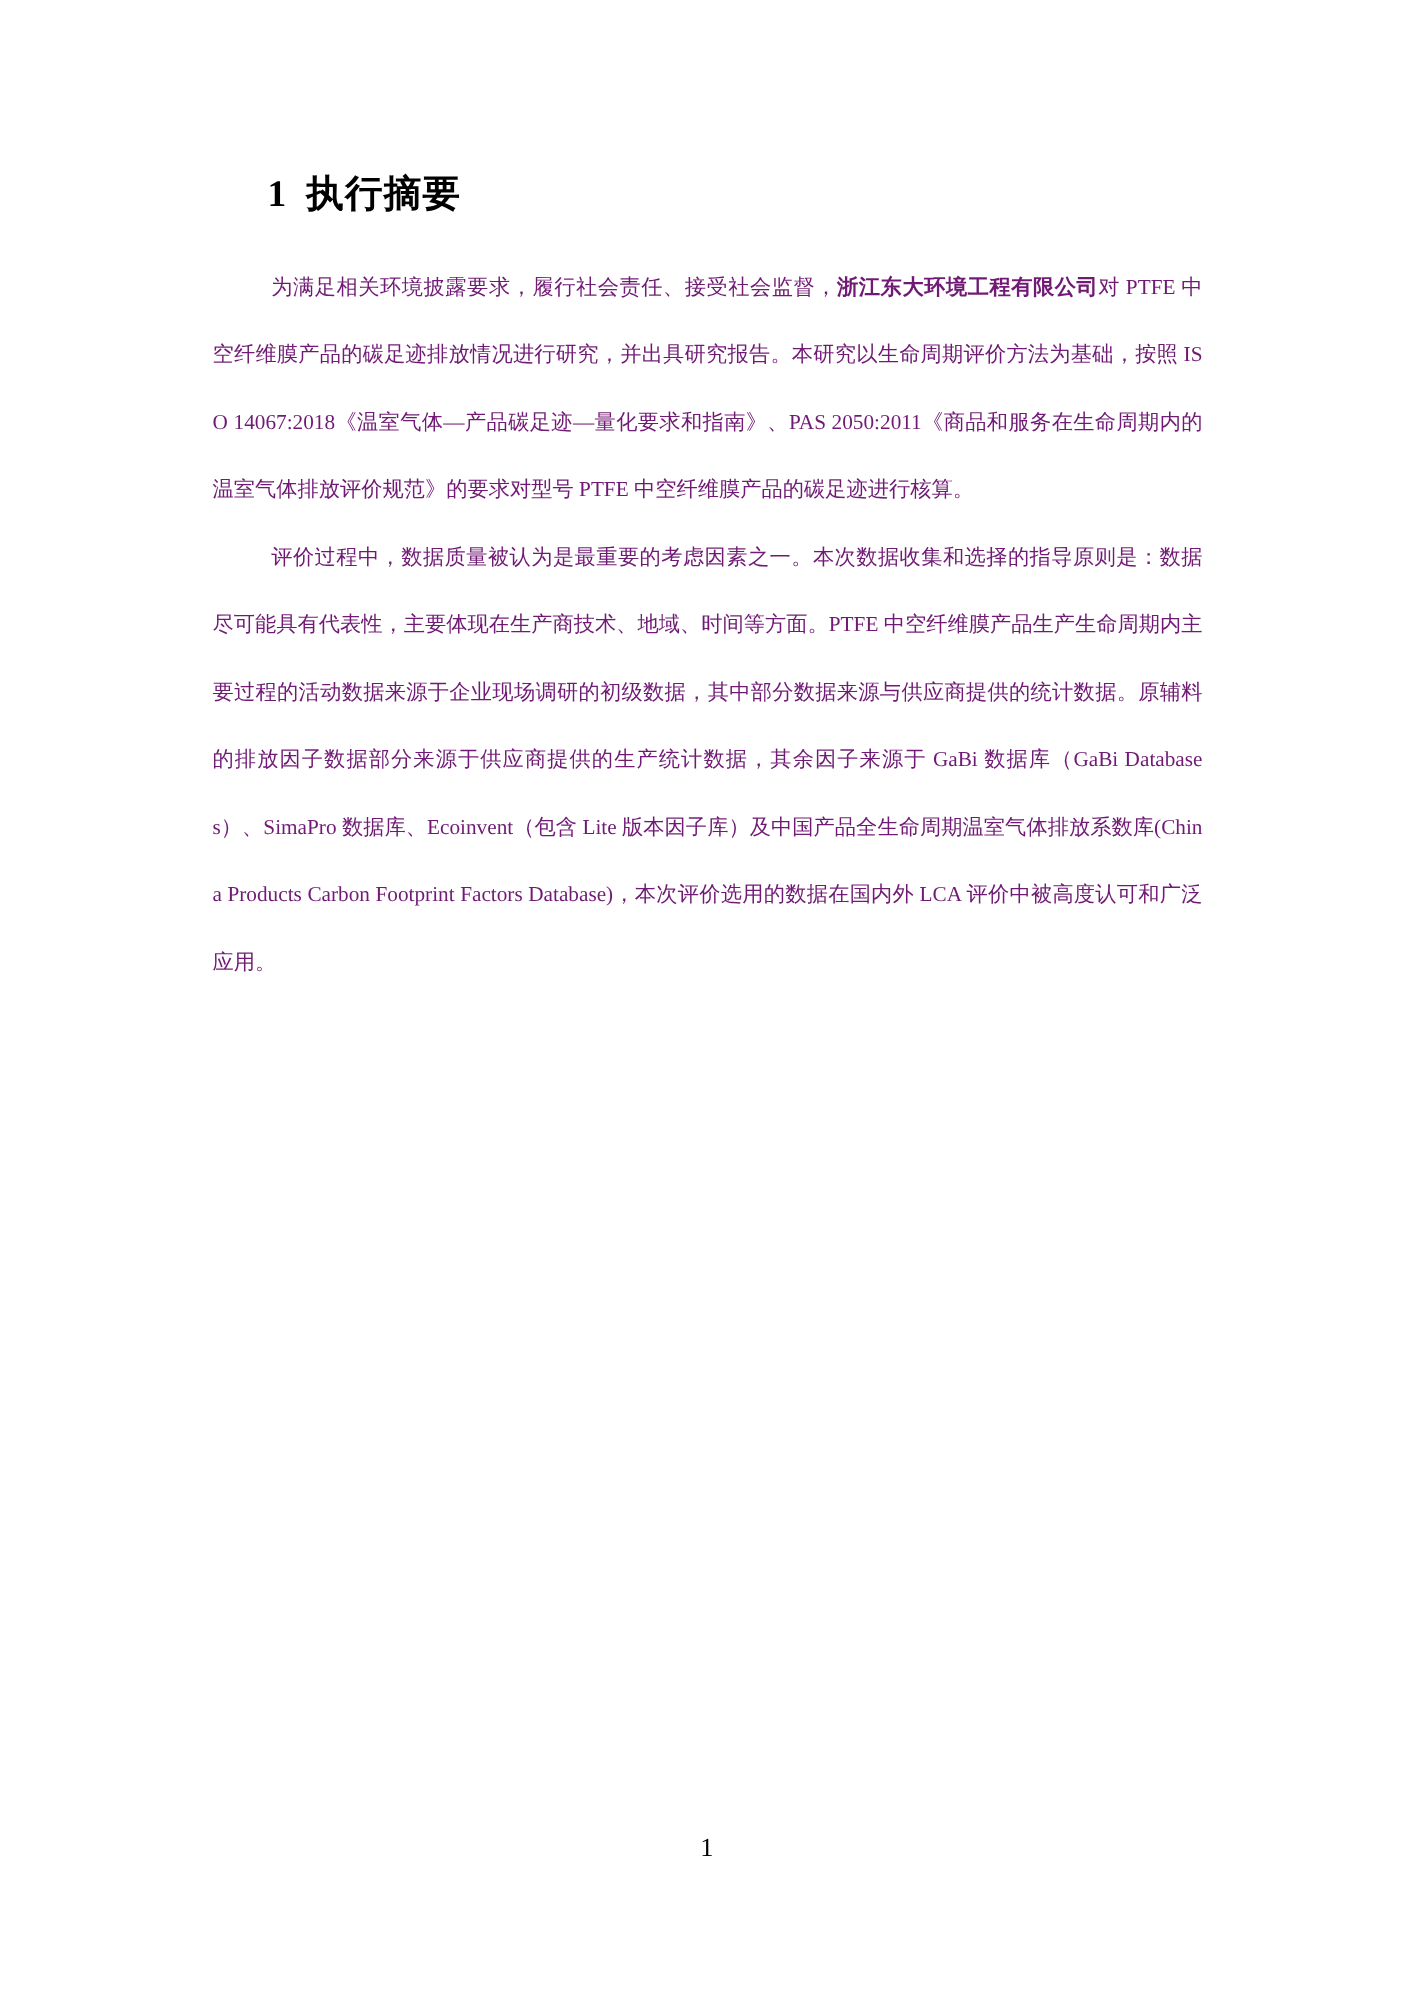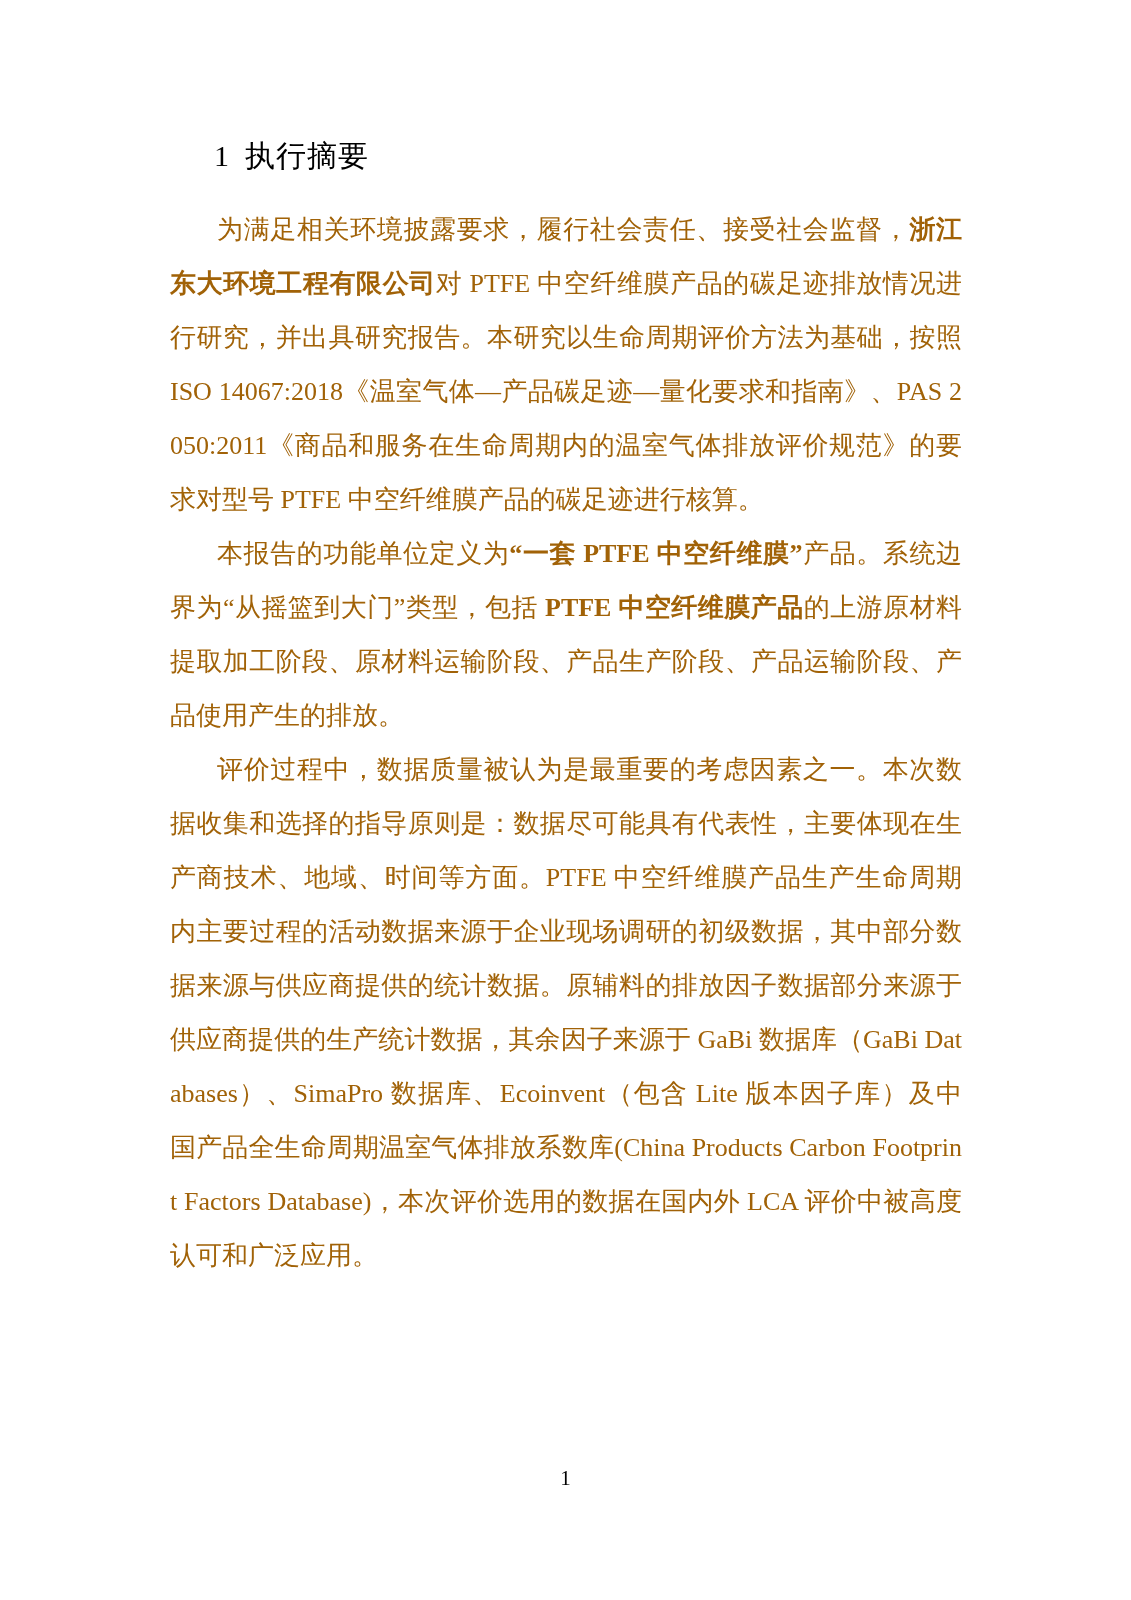--- a/index.html
+++ b/index.html
@@ -16,39 +16,39 @@
     position: absolute;
     left: 170px;
     top: 136px;
     width: 792px;
   }
   h1.section-heading {
     margin: 0 0 28px 0;
     padding-left: 44px;
     font-size: 30px;
     line-height: 39px;
-    font-weight: 400;
+    font-weight: 700;
     color: #000000;
   }
   h1.section-heading .h-num {
     font-family: "Liberation Serif", "DejaVu Serif", serif;
     margin-right: 16px;
   }
   h1.section-heading .h-title {
     font-family: "Liberation Sans", "DejaVu Sans", sans-serif;
     letter-spacing: 1px;
   }
   .para {
     margin: 0;
-    font-size: 26px;
+    font-size: 17px;
     line-height: 54px;
     text-align: justify;
     text-indent: 47px;
     word-break: break-all;
-    color: #a16207;
+    color: #701a75;
   }
   .para .bold { font-weight: 700; }
   .para sub {
     font-size: 0.65em;
     line-height: 0;
     vertical-align: -0.18em;
   }
   .footer-pagenum {
     position: absolute;
     left: 0;
@@ -62,18 +62,17 @@
 </head>
 <body>
 
 <div class="page">
   <div class="content">
     <h1 class="section-heading">
       <span class="h-num">1</span><span class="h-title">执行摘要</span>
     </h1>
     <div>
         <p class="para"><span>为满足相关环境披露要求，履行社会责任、接受社会监督，</span><span class="bold">浙江东大环境工程有限公司</span><span>对 PTFE 中空纤维膜产品的碳足迹排放情况进行研究，并出具研究报告。本研究以生命周期评价方法为基础，按照 ISO 14067:2018《温室气体—产品碳足迹—量化要求和指南》、PAS 2050:2011《商品和服务在生命周期内的温室气体排放评价规范》的要求对型号 PTFE 中空纤维膜产品的碳足迹进行核算。</span></p>
-        <p class="para"><span>本报告的功能单位定义为</span><span class="bold">“一套 PTFE 中空纤维膜”</span><span>产品。系统边界为“从摇篮到大门”类型，包括 </span><span class="bold">PTFE 中空纤维膜产品</span><span>的上游原材料提取加工阶段、原材料运输阶段、产品生产阶段、产品运输阶段、产品使用产生的排放。</span></p>
         <p class="para"><span>评价过程中，数据质量被认为是最重要的考虑因素之一。本次数据收集和选择的指导原则是：数据尽可能具有代表性，主要体现在生产商技术、地域、时间等方面。PTFE 中空纤维膜产品生产生命周期内主要过程的活动数据来源于企业现场调研的初级数据，其中部分数据来源与供应商提供的统计数据。原辅料的排放因子数据部分来源于供应商提供的生产统计数据，其余因子来源于 GaBi 数据库（GaBi Databases）、SimaPro 数据库、Ecoinvent（包含 Lite 版本因子库）及中国产品全生命周期温室气体排放系数库(China Products Carbon Footprint Factors Database)，本次评价选用的数据在国内外 LCA 评价中被高度认可和广泛应用。</span></p>
       </div>
   </div>
   <div class="footer-pagenum">1</div>
 </div>
 
 </body></html>

